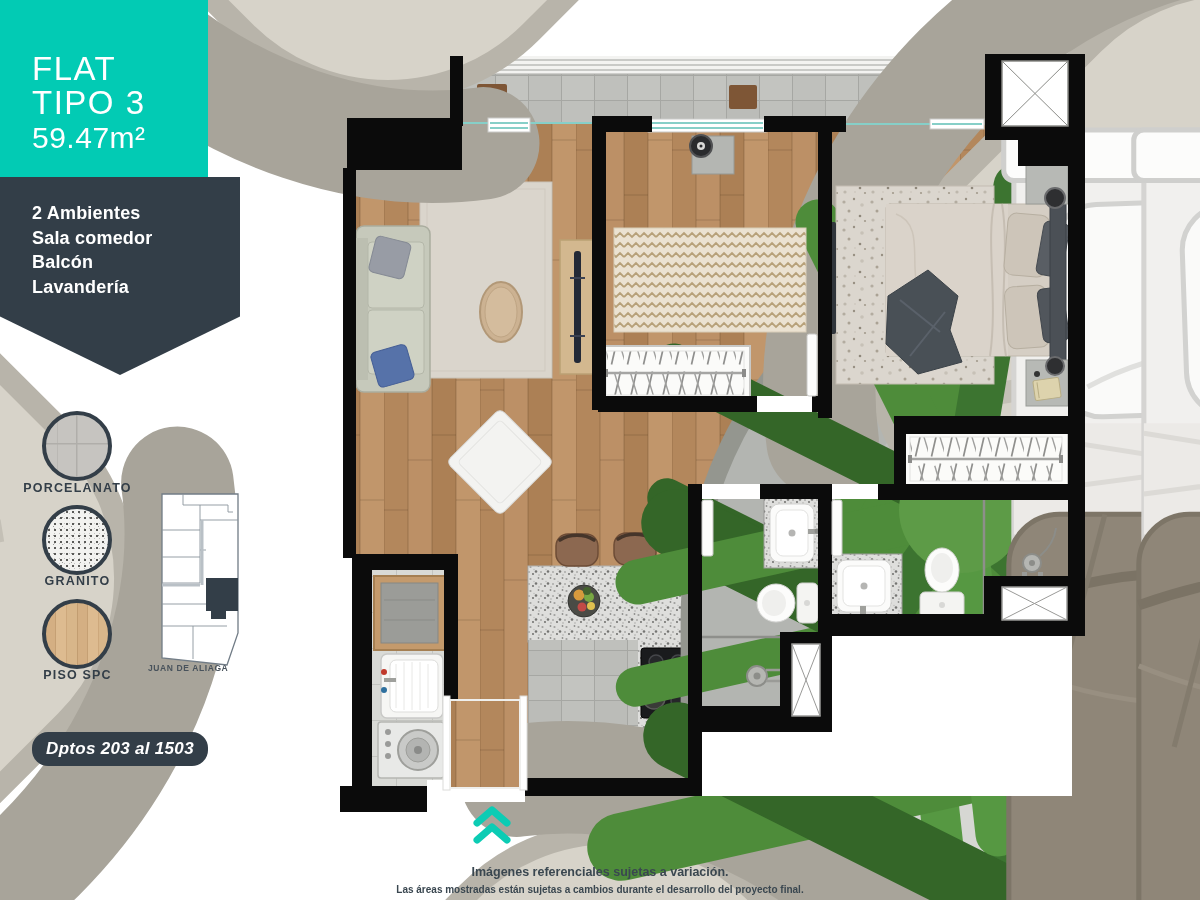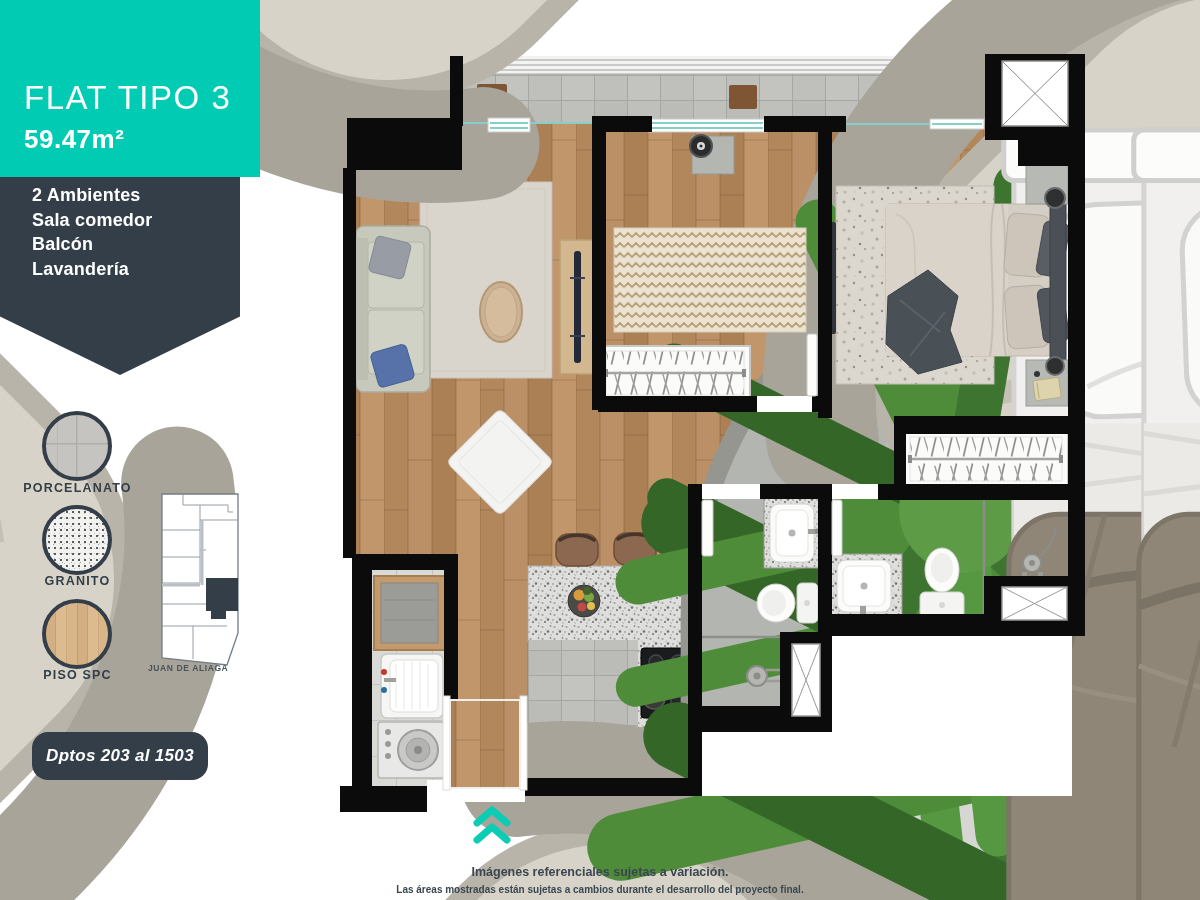--- a/index.html
+++ b/index.html
@@ -1,47 +1,47 @@
 <!DOCTYPE html>
 <html><head>
 <meta charset="utf-8">
 <style>
   html,body{margin:0;padding:0;background:#ffffff;}
   #stage{position:relative;width:1200px;height:900px;background:#ffffff;overflow:hidden;
          font-family:"Liberation Sans","DejaVu Sans",sans-serif;}
   .abs{position:absolute;}
   
-  #teal-block{left:0;top:0;width:260px;height:177px;background:#02CBB4;
+  #teal-block{left:0;top:0;width:208px;height:177px;background:#02CBB4;
               display:flex;flex-direction:column;justify-content:flex-end;
-              padding:0 0 22px 24px;box-sizing:border-box;color:#fff;}
+              padding:0 0 22px 32px;box-sizing:border-box;color:#fff;}
   #panel-title{font-size:33px;font-weight:300;letter-spacing:1.5px;line-height:1.05;}
-  #panel-area{font-size:26px;font-weight:700;letter-spacing:0.5px;margin-top:8px;}
+  #panel-area{font-size:30px;font-weight:400;letter-spacing:0.5px;margin-top:0;}
   #slate-block{left:0;top:177px;width:240px;height:202px;background:#333E48;
                clip-path:polygon(0 0,100% 0,100% 69%,50% 98%,0 69%);
-               padding:6px 0 0 32px;box-sizing:border-box;}
+               padding:24px 0 0 32px;box-sizing:border-box;}
   .feature{color:#fff;font-size:18px;font-weight:600;line-height:24.5px;letter-spacing:0.2px;}
   
   .swatch{width:62px;height:62px;border-radius:50%;border:4px solid #333E48;box-sizing:content-box;}
   .swatch-wrap{left:42px;width:70px;display:flex;justify-content:center;}
   .swatch-label{left:0;width:155px;text-align:center;color:#333E48;font-size:12.5px;
                 font-weight:700;letter-spacing:1.2px;}
   #sw-porcelanato{background:
       linear-gradient(#b0aeaa 0 0) 50% 0/1.5px 100% no-repeat,
       linear-gradient(#b0aeaa 0 0) 0 46%/100% 1.5px no-repeat,
       linear-gradient(#bab8b4 0 0) 18% 0/1px 100% no-repeat,
       #c6c4c0;}
   #sw-granito{background-color:#f2f2f0;background-image:
       radial-gradient(#5a5a58 0.9px,transparent 1.1px),
       radial-gradient(#9a9a98 0.8px,transparent 1px),
       radial-gradient(#c2c2c0 0.7px,transparent 0.9px);
       background-size:6px 6px,9px 9px,5px 5px;background-position:0 0,3px 4px,1px 2px;}
   #sw-piso{background:repeating-linear-gradient(90deg,
       #d4af83 0 9px,#c5a074 9px 10px,#ddbb90 10px 20px,#cda87c 20px 21px,#d8b68a 21px 31px,#c29d71 31px 32px);}
   
-  #badge{left:32px;top:732px;width:176px;height:48px;background:#333E48;border-radius:16px;
+  #badge{left:32px;top:732px;width:176px;height:34px;background:#333E48;border-radius:16px;
          display:flex;align-items:center;justify-content:center;}
   #badge span{color:#fff;font-style:italic;font-weight:700;font-size:17px;letter-spacing:0.3px;}
   #footer{left:0;top:856px;width:1200px;text-align:center;color:#3A4750;}
   #footer .l1{font-size:12.5px;font-weight:600;line-height:18px;margin-top:7px;}
   #footer .l2{font-size:10px;font-weight:600;line-height:18px;}
   #map-label{left:148px;top:663px;width:112px;text-align:left;color:#49535C;
              font-size:8.5px;font-weight:700;letter-spacing:0.6px;}
 </style>
 </head>
 <body>

